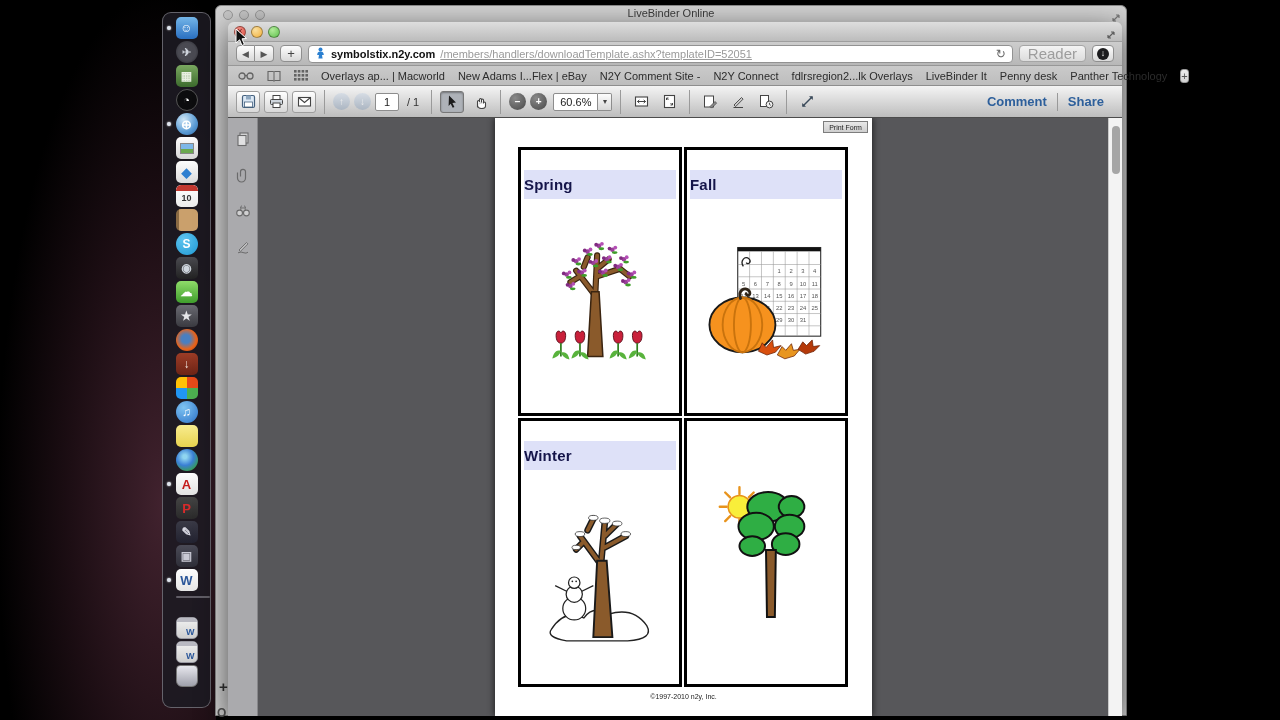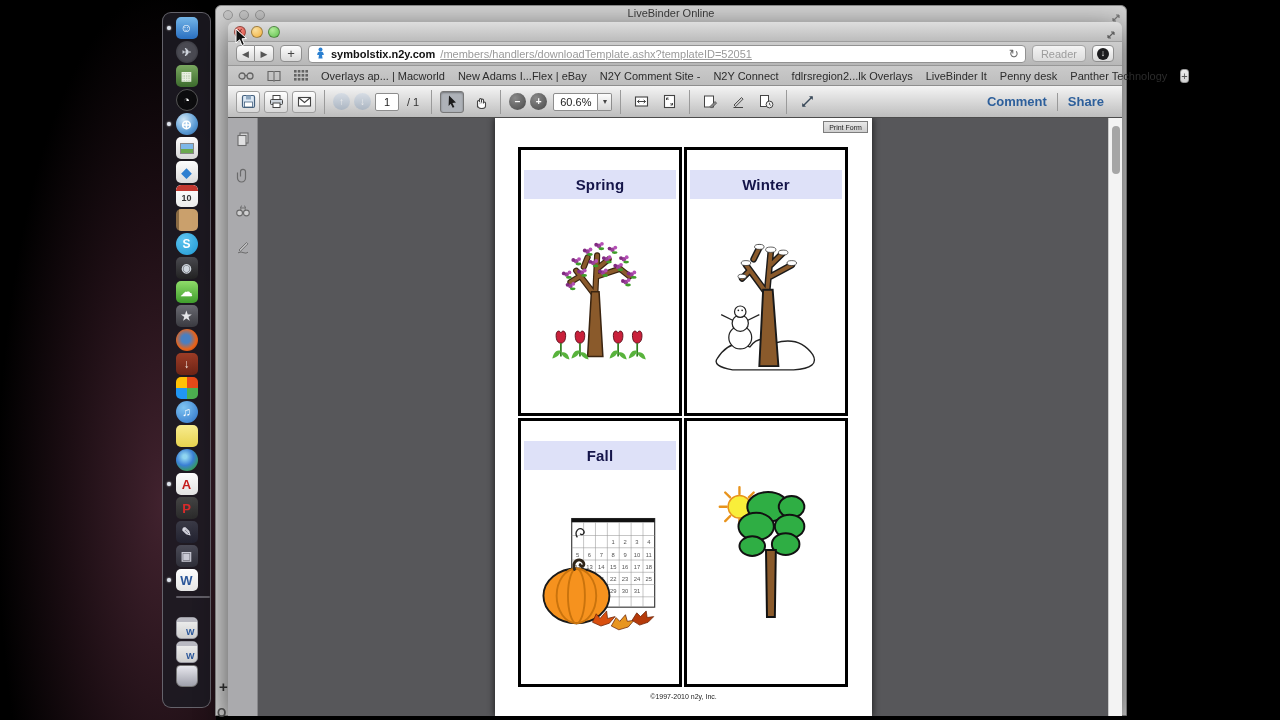--- a/index.html
+++ b/index.html
@@ -85,21 +85,21 @@
     color:#555;font-size:9px;display:flex;align-items:center;justify-content:center;}
   .navbtn.back{width:19px;border-radius:4px 0 0 4px;}
   .navbtn.fwd{width:19px;border-radius:0 4px 4px 0;border-left:none;}
   .navbtn.newtab{width:22px;border-radius:4px;font-size:13px;color:#444;}
   .urlfield{flex:1;height:18px;background:#fff;border:1px solid #929292;border-radius:4px;
     display:flex;align-items:center;padding:0 6px;gap:5px;font-size:11px;overflow:hidden;white-space:nowrap;}
   .urlfield .domain{font-weight:bold;color:#111;}
   .urlfield .path{color:#9a9a9a;overflow:hidden;text-overflow:ellipsis;flex:1;text-decoration:underline;}
   .reload{color:#666;font-size:12px;margin-left:auto;}
   .readerbtn{height:17px;padding:0 8px;border:1px solid #a5a5a5;border-radius:4px;
-    background:linear-gradient(#f4f4f4,#dcdcdc);color:#9d9d9d;font-size:11px;display:flex;align-items:center;}
+    background:linear-gradient(#f4f4f4,#dcdcdc);color:#9d9d9d;font-size:15px;display:flex;align-items:center;}
   .dlbtn{width:22px;height:17px;border:1px solid #8f8f8f;border-radius:4px;
     background:linear-gradient(#fdfdfd,#d9d9d9);display:flex;align-items:center;justify-content:center;}
   .dlbtn .circ{width:12px;height:12px;border-radius:50%;background:#1c1c1e;color:#fff;font-size:9px;
     display:flex;align-items:center;justify-content:center;line-height:1;}
 
   .bookmarksbar{height:20px;background:linear-gradient(#cacaca,#bdbdbd);border-bottom:1px solid #8e8e8e;
     display:flex;align-items:center;gap:13px;padding:0 10px;font-size:11px;color:#2c2c2c;}
   .bm-item{white-space:nowrap;}
   .bm-plus{margin-left:auto;width:16px;height:14px;border:1px solid #999;border-radius:3px;
     background:linear-gradient(#eee,#d2d2d2);color:#555;font-size:11px;display:flex;align-items:center;justify-content:center;}
@@ -134,21 +134,21 @@
   .vthumb{position:absolute;top:8px;left:3px;width:8px;height:48px;border-radius:4px;background:#a6a6a6;}
 
   .page{position:absolute;left:267px;top:0;width:377px;height:598px;background:#fff;
     box-shadow:2px 0 6px rgba(0,0,0,.4),-2px 0 6px rgba(0,0,0,.4);}
   .printform{position:absolute;left:328px;top:3px;width:45px;height:12px;background:linear-gradient(#e8e8e8,#cfcfcf);
     border:1px solid #7d7d7d;font-size:7px;color:#222;display:flex;align-items:center;justify-content:center;}
   .cards{position:absolute;left:23px;top:29px;width:330px;height:541px;
     display:grid;grid-template-columns:164px 164px;grid-template-rows:269px 269px;gap:2px;}
   .card{border:3px solid #000;background:#fff;position:relative;display:flex;flex-direction:column;align-items:center;}
   .card-header{margin-top:20px;width:152px;height:29px;background:#dee1f8;
-    display:flex;align-items:center;justify-content:center;}
+    display:flex;align-items:center;}
   .card-header span{font-weight:bold;font-size:15px;color:#15154a;letter-spacing:.2px;}
   .card-art{flex:1;display:flex;align-items:center;justify-content:center;width:100%;}
   .copyright{position:absolute;left:0;right:0;top:575px;text-align:center;font-size:7px;color:#222;}
 
   .cursor{position:absolute;left:235px;top:28px;z-index:50;}
 </style>
 </head>
 <body>
 
 <div class="stage">
@@ -619,55 +619,20 @@
                 <use href="#bl" transform="translate(46,40)"></use>
                   <use href="#bl" transform="translate(58,30)"></use>
                 <use href="#bl" transform="translate(72,26)"></use>
                   <use href="#bl" transform="translate(84,34)"></use>
                 <use href="#bl" transform="translate(92,50)"></use>
                   <use href="#bl" transform="translate(68,40)"></use>
                 <use href="#tulip" transform="translate(24,114)"></use>
                   <use href="#tulip" transform="translate(44,114)"></use>
                 <use href="#tulip" transform="translate(84,114)"></use>
                   <use href="#tulip" transform="translate(104,114)"></use>
-              </svg>
-            </div>
-          </div>
-
-          <div class="card">
-            <div class="card-header">
-              <span>Winter</span>
-            </div>
-            <div class="card-art">
-              <svg width="124" height="148" viewBox="0 0 130 150">
-                <path d="M14,130 Q28,108 48,118 Q58,104 74,114 Q100,106 114,126 Q122,140 94,142 L30,142 Q8,138 14,130 Z" fill="#fff" stroke="#222" stroke-width="1.4"></path>
-                <g stroke="#1a1a1a" stroke-width="7" stroke-linecap="round" fill="none">
-                  <path d="M66,62 L44,32 M48,38 L40,46 M52,26 L58,14 M66,62 L70,18 M70,32 L82,20 M70,44 L92,32"></path>
-                </g>
-                <g stroke="#8a5a2b" stroke-width="4" stroke-linecap="round" fill="none">
-                  <path d="M66,62 L44,32 M48,38 L40,46 M52,26 L58,14 M66,62 L70,18 M70,32 L82,20 M70,44 L92,32"></path>
-                </g>
-                <polygon points="62,58 72,58 78,138 58,138" fill="#8a5a2b" stroke="#1a1a1a" stroke-width="2"></polygon>
-                <g fill="#fff" stroke="#333" stroke-width="0.8">
-                  <ellipse cx="44" cy="30" rx="5" ry="2.6"></ellipse>
-                    <ellipse cx="58" cy="13" rx="5" ry="2.6"></ellipse>
-                  <ellipse cx="70" cy="16" rx="5.4" ry="2.8"></ellipse>
-                    <ellipse cx="83" cy="19" rx="5" ry="2.6"></ellipse>
-                  <ellipse cx="92" cy="30" rx="5" ry="2.6"></ellipse>
-                    <ellipse cx="40" cy="44" rx="4.4" ry="2.3"></ellipse>
-                </g>
-                <g transform="translate(38,102)">
-                  <line x1="-8" y1="-12" x2="-20" y2="-18" stroke="#222" stroke-width="1.3"></line>
-                  <line x1="8" y1="-12" x2="20" y2="-18" stroke="#222" stroke-width="1.3"></line>
-                  <circle cx="0" cy="6" r="12" fill="#fff" stroke="#222" stroke-width="1.3"></circle>
-                  <circle cx="0" cy="-9" r="8.5" fill="#fff" stroke="#222" stroke-width="1.3"></circle>
-                  <circle cx="0" cy="-21" r="6" fill="#fff" stroke="#222" stroke-width="1.3"></circle>
-                  <circle cx="-2" cy="-22.5" r="0.9" fill="#222"></circle>
-                    <circle cx="2" cy="-22.5" r="0.9" fill="#222"></circle>
-                </g>
               </svg>
             </div>
           </div>
 
           <div class="card">
             <div class="card-header">
               <span>Fall</span>
             </div>
             <div class="card-art">
               <svg width="132" height="140" viewBox="0 0 140 140">
@@ -730,20 +695,55 @@
                 <g stroke="#6b2408" stroke-width="0.8">
                   <path d="M62,118 l4,-9 l4,5 l7,-8 l1,8 l8,-2 l-6,7 l-9,3 z" fill="#d94f0e"></path>
                   <path d="M82,122 l5,-9 l4,4 l6,-7 l2,7 l7,-1 l-6,7 l-10,3 z" fill="#e8951f"></path>
                   <path d="M104,116 l5,-8 l4,4 l6,-6 l1,7 l7,-1 l-6,6 l-9,3 z" fill="#b53a0a"></path>
                 </g>
               </svg>
             </div>
           </div>
 
           <div class="card">
+            <div class="card-header">
+              <span>Winter</span>
+            </div>
+            <div class="card-art">
+              <svg width="124" height="148" viewBox="0 0 130 150">
+                <path d="M14,130 Q28,108 48,118 Q58,104 74,114 Q100,106 114,126 Q122,140 94,142 L30,142 Q8,138 14,130 Z" fill="#fff" stroke="#222" stroke-width="1.4"></path>
+                <g stroke="#1a1a1a" stroke-width="7" stroke-linecap="round" fill="none">
+                  <path d="M66,62 L44,32 M48,38 L40,46 M52,26 L58,14 M66,62 L70,18 M70,32 L82,20 M70,44 L92,32"></path>
+                </g>
+                <g stroke="#8a5a2b" stroke-width="4" stroke-linecap="round" fill="none">
+                  <path d="M66,62 L44,32 M48,38 L40,46 M52,26 L58,14 M66,62 L70,18 M70,32 L82,20 M70,44 L92,32"></path>
+                </g>
+                <polygon points="62,58 72,58 78,138 58,138" fill="#8a5a2b" stroke="#1a1a1a" stroke-width="2"></polygon>
+                <g fill="#fff" stroke="#333" stroke-width="0.8">
+                  <ellipse cx="44" cy="30" rx="5" ry="2.6"></ellipse>
+                    <ellipse cx="58" cy="13" rx="5" ry="2.6"></ellipse>
+                  <ellipse cx="70" cy="16" rx="5.4" ry="2.8"></ellipse>
+                    <ellipse cx="83" cy="19" rx="5" ry="2.6"></ellipse>
+                  <ellipse cx="92" cy="30" rx="5" ry="2.6"></ellipse>
+                    <ellipse cx="40" cy="44" rx="4.4" ry="2.3"></ellipse>
+                </g>
+                <g transform="translate(38,102)">
+                  <line x1="-8" y1="-12" x2="-20" y2="-18" stroke="#222" stroke-width="1.3"></line>
+                  <line x1="8" y1="-12" x2="20" y2="-18" stroke="#222" stroke-width="1.3"></line>
+                  <circle cx="0" cy="6" r="12" fill="#fff" stroke="#222" stroke-width="1.3"></circle>
+                  <circle cx="0" cy="-9" r="8.5" fill="#fff" stroke="#222" stroke-width="1.3"></circle>
+                  <circle cx="0" cy="-21" r="6" fill="#fff" stroke="#222" stroke-width="1.3"></circle>
+                  <circle cx="-2" cy="-22.5" r="0.9" fill="#222"></circle>
+                    <circle cx="2" cy="-22.5" r="0.9" fill="#222"></circle>
+                </g>
+              </svg>
+            </div>
+          </div>
+
+          <div class="card">
             <div class="card-art">
               <svg width="118" height="148" viewBox="0 0 120 150">
                 <g transform="translate(33,28)" stroke="#e8931c" stroke-width="2.4" stroke-linecap="round">
                   <line x1="0" y1="-13" x2="0" y2="-20"></line>
                     <line x1="0" y1="13" x2="0" y2="20"></line>
                   <line x1="-13" y1="0" x2="-20" y2="0"></line>
                     <line x1="13" y1="0" x2="20" y2="0"></line>
                   <line x1="-9.5" y1="-9.5" x2="-14.5" y2="-14.5"></line>
                     <line x1="9.5" y1="-9.5" x2="14.5" y2="-14.5"></line>
                   <line x1="-9.5" y1="9.5" x2="-14.5" y2="14.5"></line>

